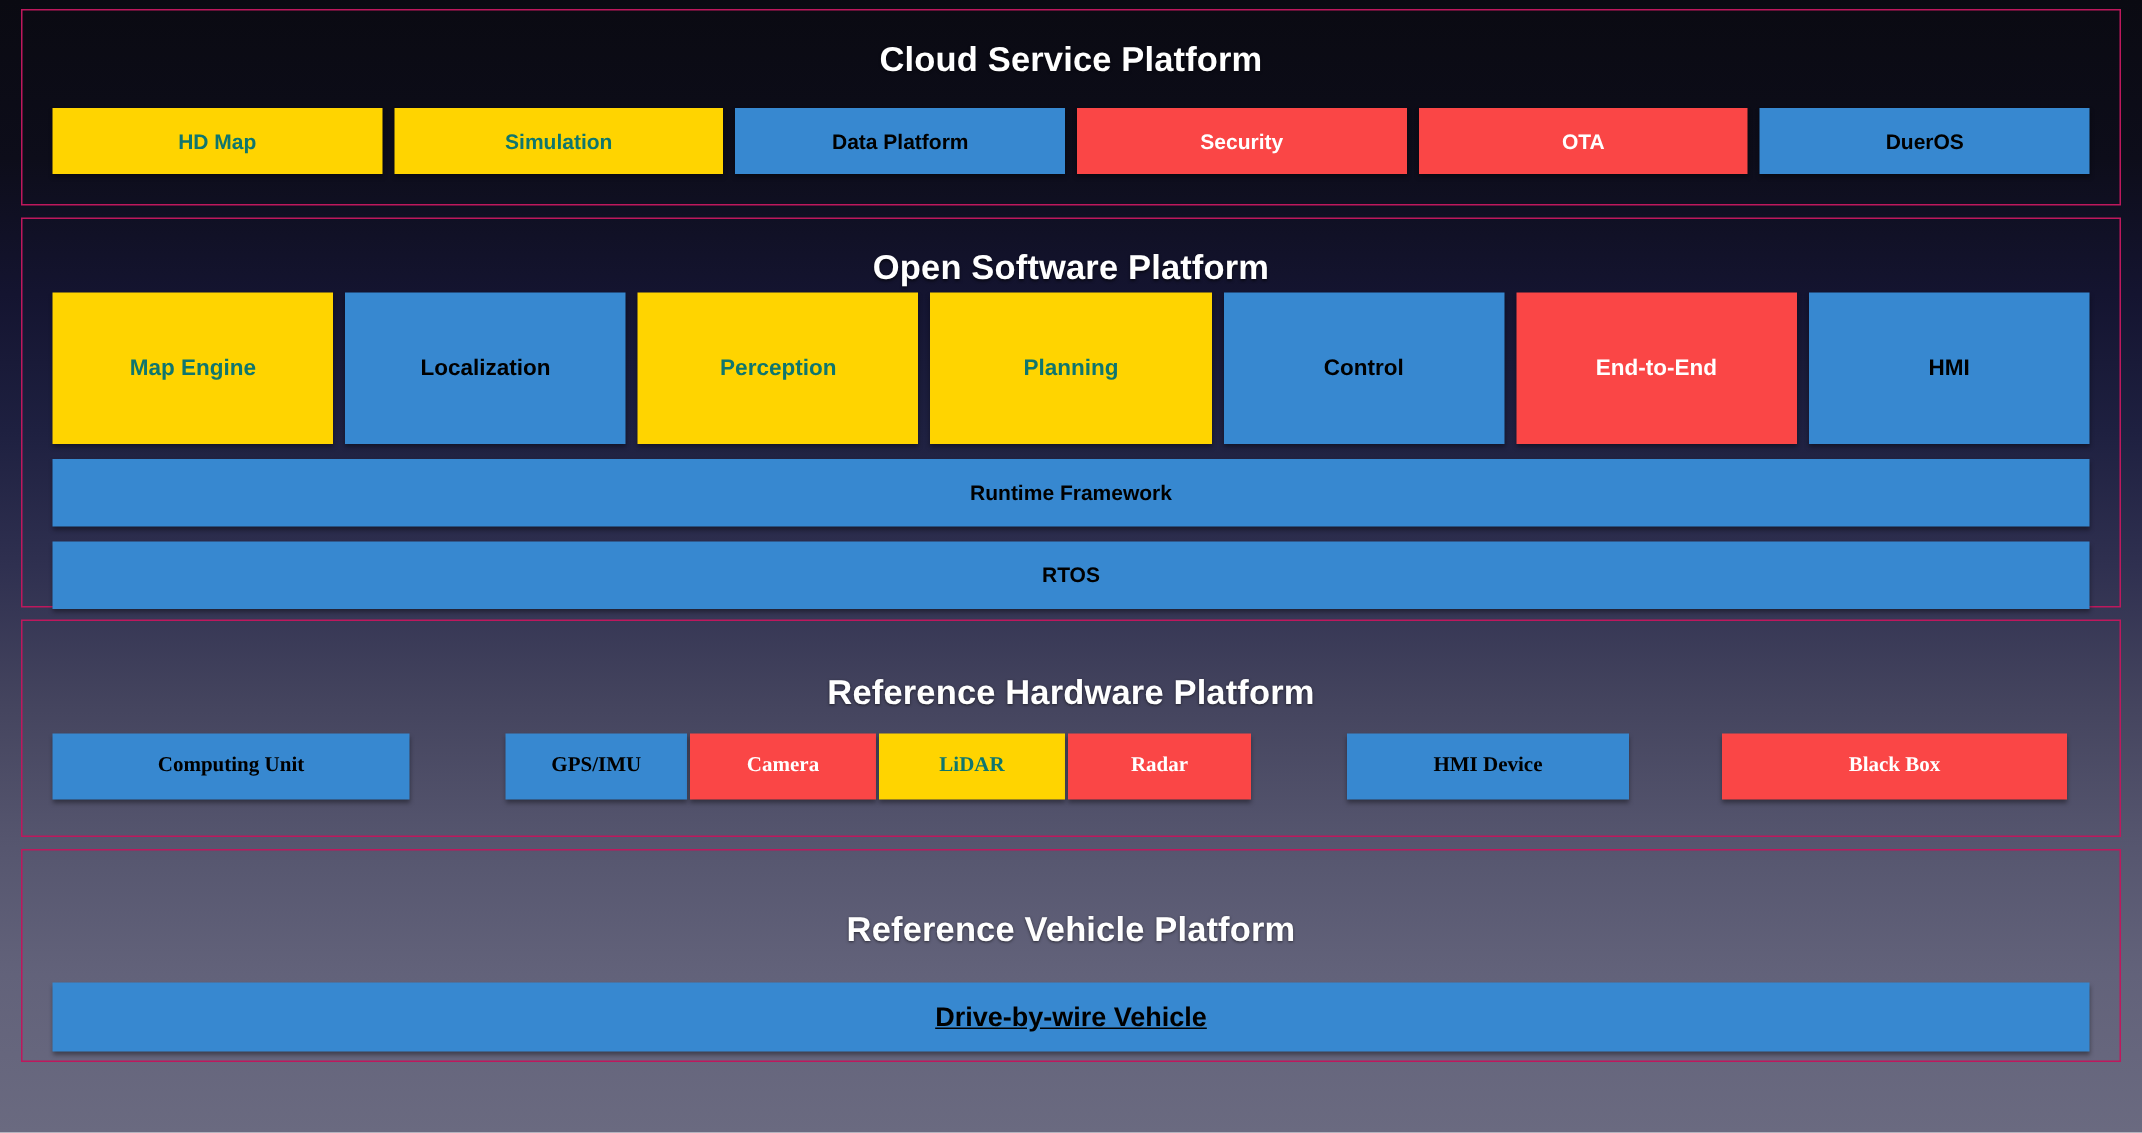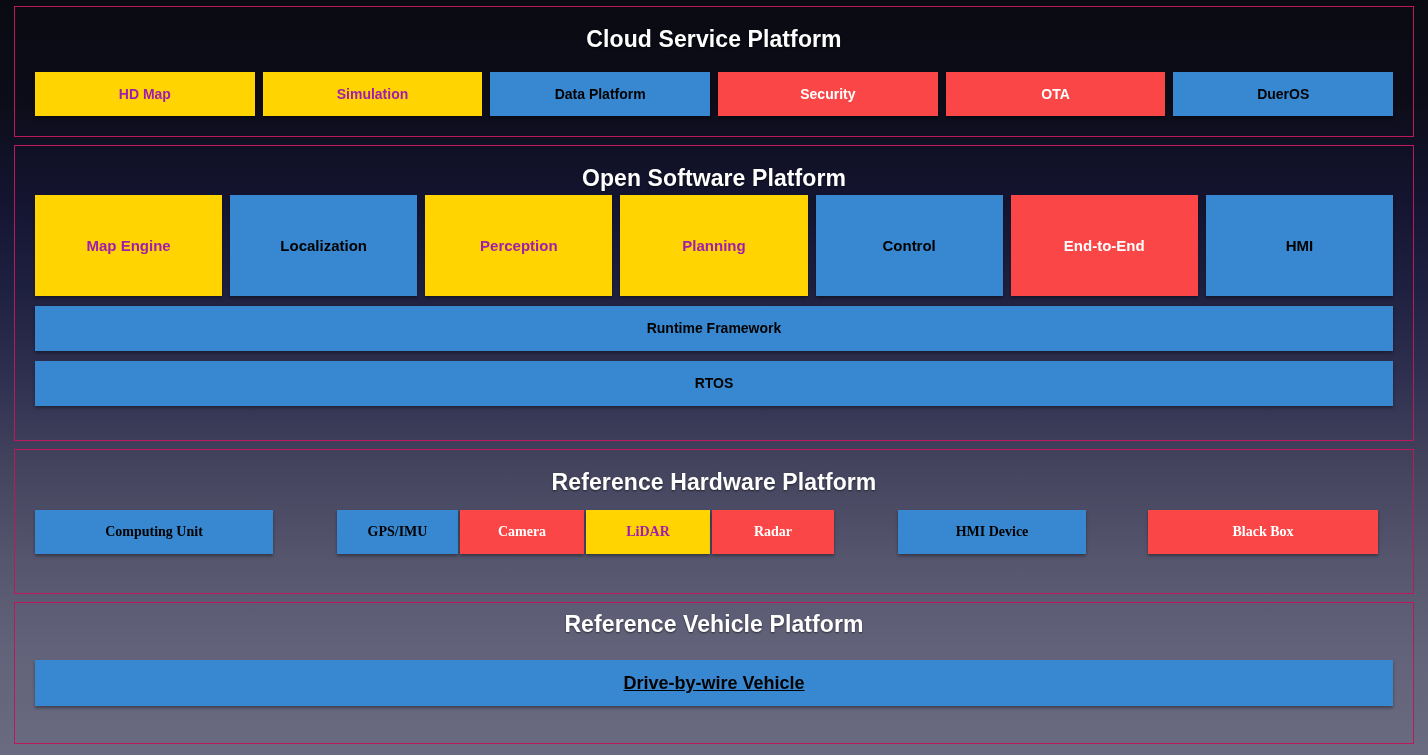--- a/index.html
+++ b/index.html
@@ -36,49 +36,49 @@
     gap: 8px;
   }
 
   .panel {
     border: 1px solid #be185d;
     position: relative;
     padding: 0 20px;
   }
 
   .panel-cloud      { height: 131px; }
-  .panel-software   { height: 296px; }
+  .panel-software   { height: 260px; }
   .panel-hardware   { height: 145px; }
   .panel-vehicle    { height: 142px; }
 
   .panel-title {
     text-align: center;
     color: #ffffff;
     font-weight: bold;
     font-size: 23px;
     letter-spacing: 0.1px;
     line-height: 1;
     text-shadow: 0 1px 2px rgba(0,0,0,0.55);
   }
   .panel-cloud    .panel-title { margin-top: 21px; }
   .panel-software .panel-title { margin-top: 21px; }
-  .panel-hardware .panel-title { margin-top: 21px; }
-  .panel-vehicle  .panel-title { margin-top: 10px; }
+  .panel-hardware .panel-title { margin-top: 36px; }
+  .panel-vehicle  .panel-title { margin-top: 41px; }
 
   
   .box {
     display: flex;
     align-items: center;
     justify-content: center;
     text-align: center;
     font-weight: bold;
     line-height: 1.15;
     box-shadow: 0 2px 3px rgba(0,0,0,0.38);
   }
-  .c-yellow { background: #ffd400; color: #a21caf; }
+  .c-yellow { background: #ffd400; color: #0f766e; }
   .c-blue   { background: #3788d0; color: #000000; }
   .c-red    { background: #fa4646; color: #ffffff; }
 
   
   .cloud-row {
     display: flex;
     gap: 8px;
     margin-top: 21px;
   }
   .cloud-row .box {

